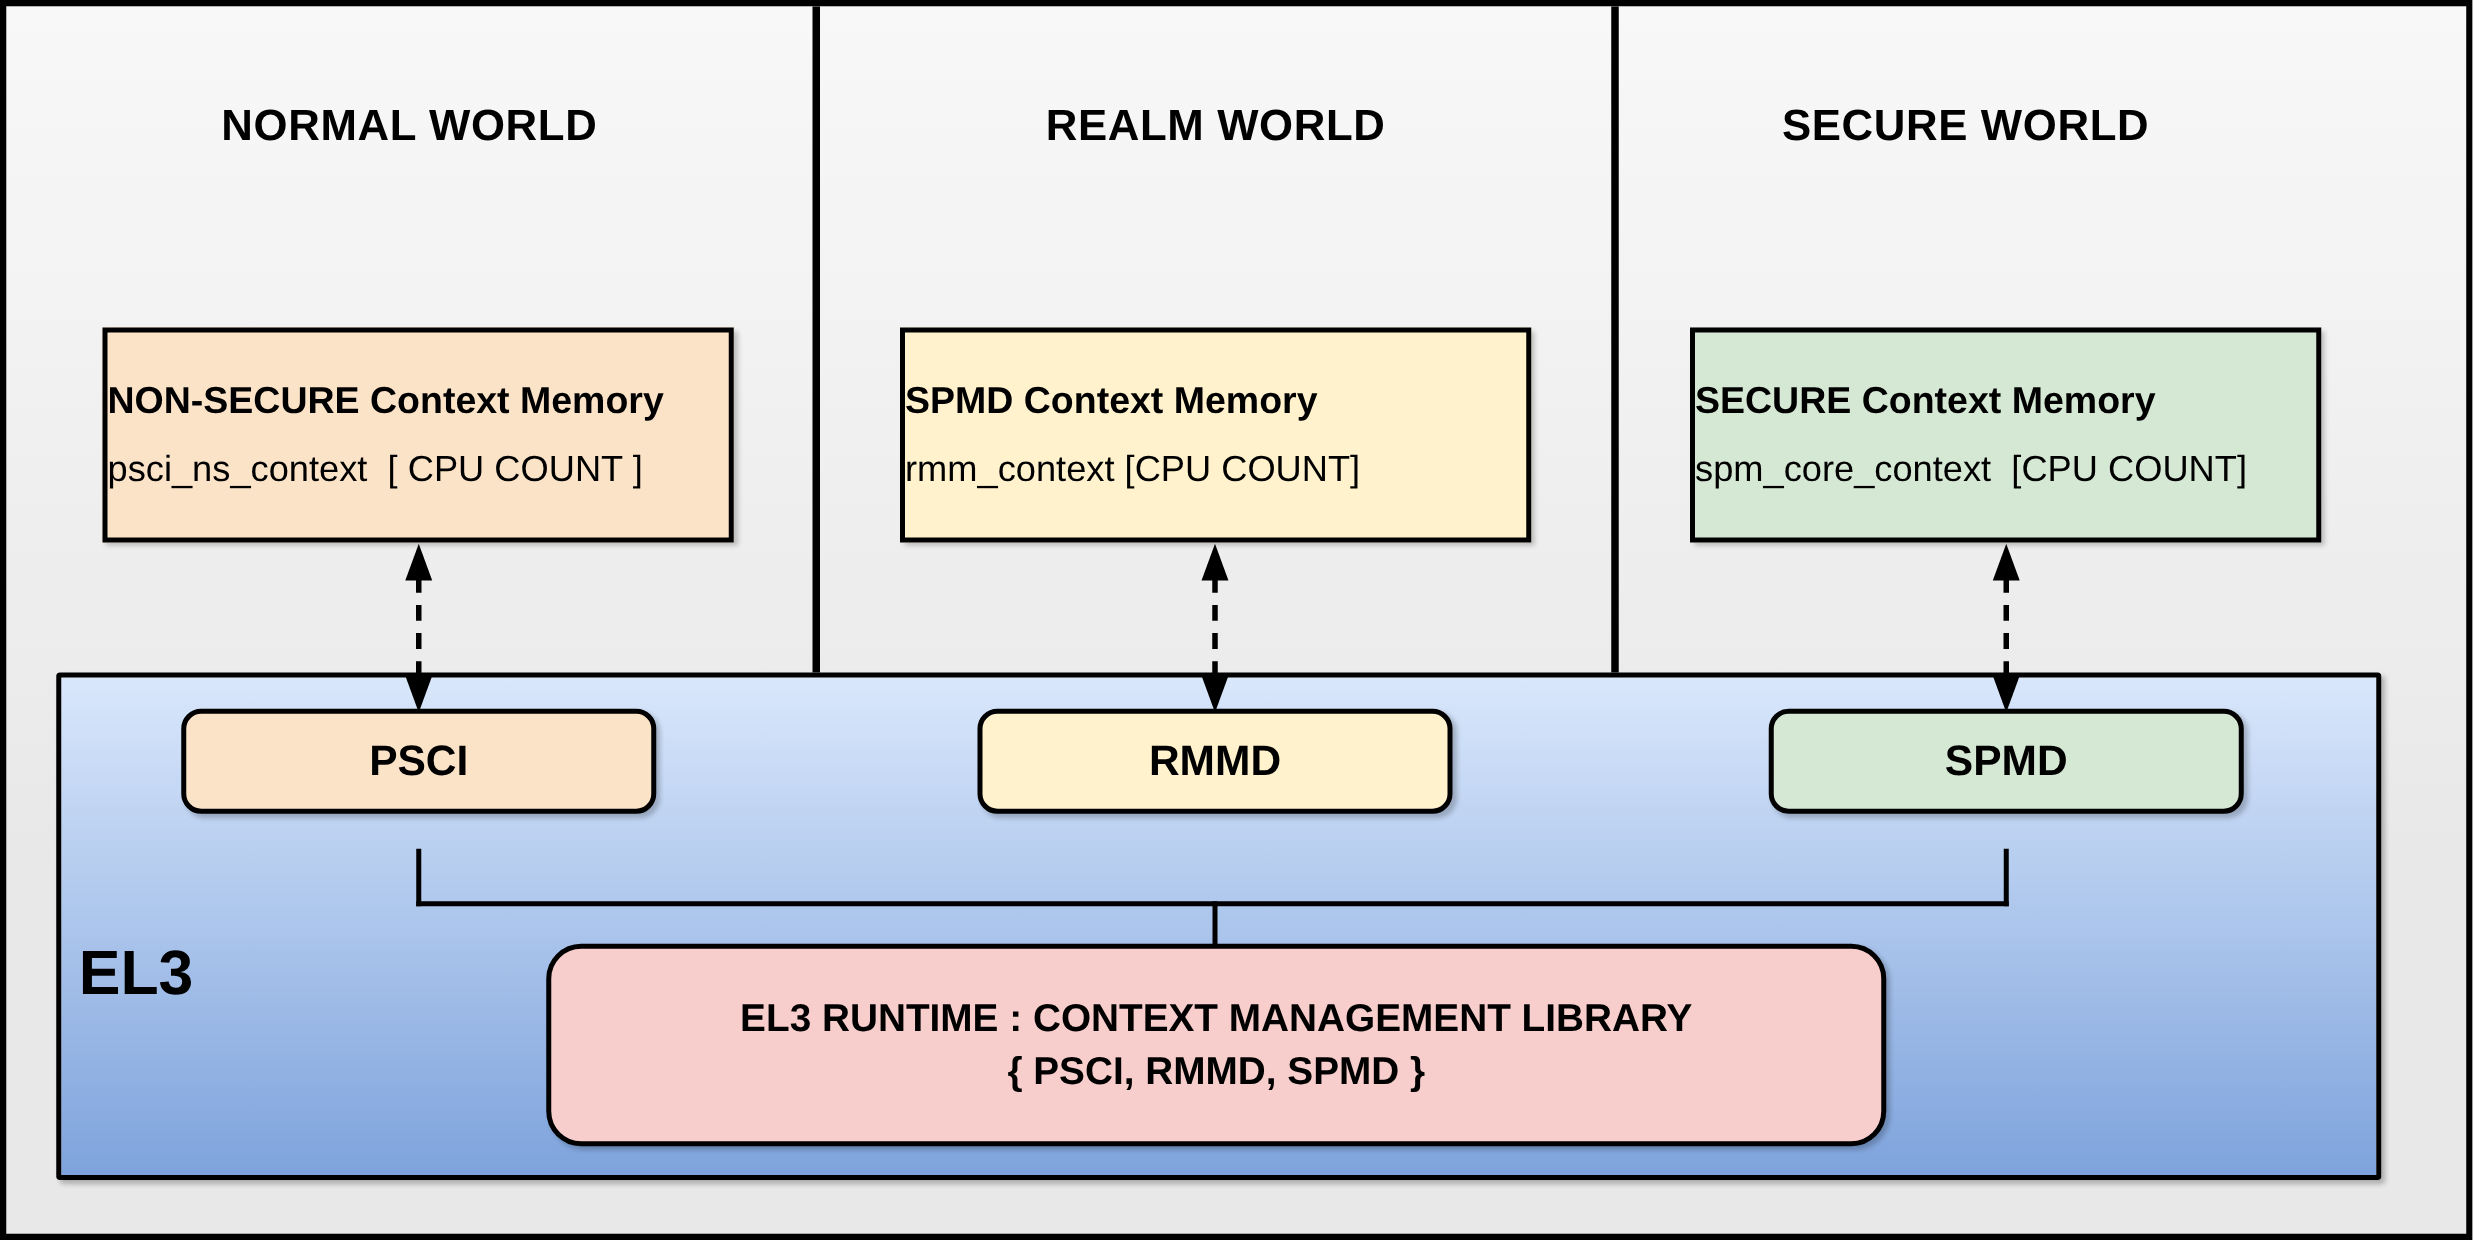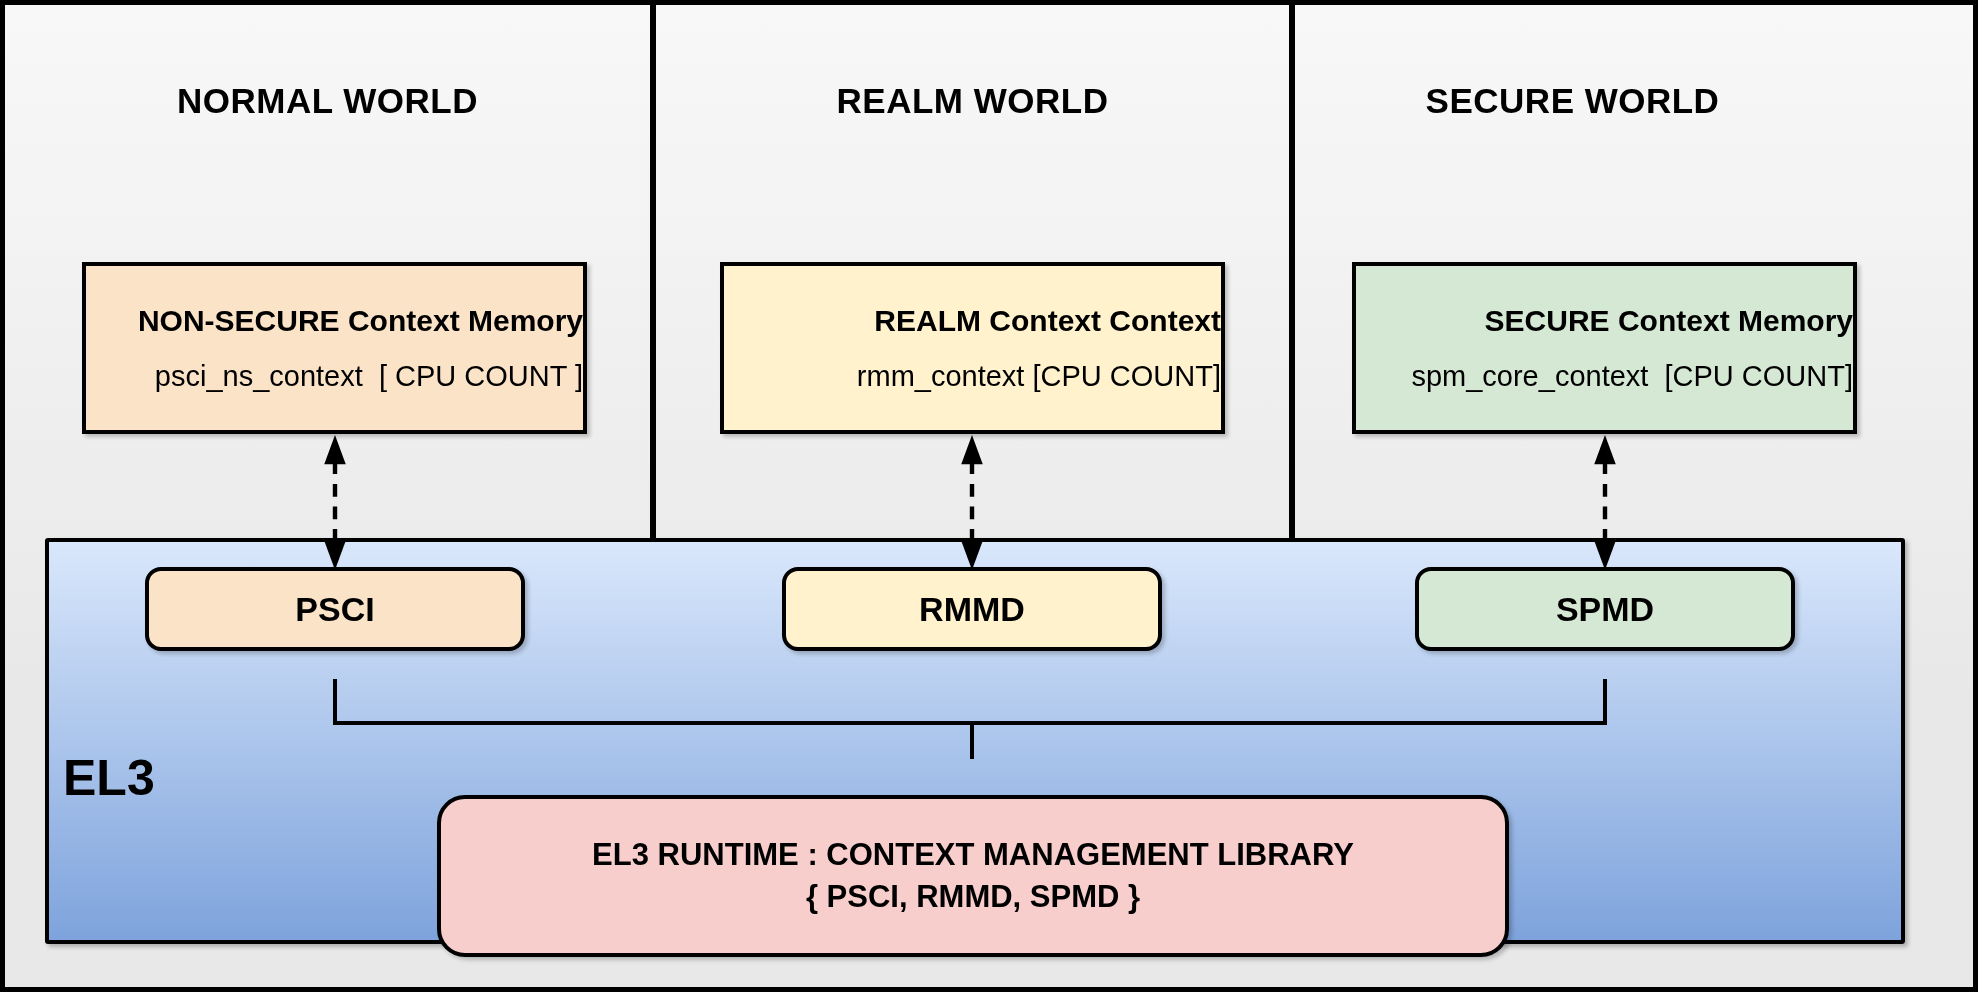--- a/index.html
+++ b/index.html
@@ -33,21 +33,21 @@
     position:absolute;top:70px;height:52px;line-height:52px;
     text-align:center;font-size:35px;font-weight:700;letter-spacing:0.5px;
     white-space:pre;
   }
   .wt1{left:0;width:645px;}
   .wt2{left:651px;width:633px;}
   .wt3{left:1290px;width:555px;}
   .mem-box{
     position:absolute;top:257px;width:505px;height:172px;
     box-sizing:border-box;border:4px solid var(--line);
-    display:flex;flex-direction:column;justify-content:center;align-items:flex-end;
+    display:flex;flex-direction:column;justify-content:center;align-items:flex-start;
     box-shadow:3px 3px 4px rgba(0,0,0,0.22);
   }
   .mem1{left:77px;background:var(--peach);}
   .mem2{left:715px;background:var(--yellow);}
   .mem3{left:1347px;background:var(--green);}
   .mem-title{font-size:30px;font-weight:700;white-space:pre;}
   .mem-value{font-size:29px;font-weight:400;white-space:pre;margin-top:22px;}
   .arrow{
     position:absolute;top:429px;width:28px;height:137px;z-index:6;
   }
@@ -81,42 +81,41 @@
   .conn-spmd-drop{left:1598px;top:674px;width:4px;height:46px;}
   .conn-bus{left:328px;top:716px;width:1274px;height:4px;}
   .conn-center-drop{left:965px;top:716px;width:4px;height:38px;}
   .runtime-box{
     position:absolute;left:432px;top:750px;width:1072px;height:162px;
     box-sizing:border-box;border:4px solid var(--line);border-radius:28px;
     background:var(--pink);
     display:flex;flex-direction:column;justify-content:center;align-items:center;
     box-shadow:3px 3px 4px rgba(0,0,0,0.22);
     z-index:3;
-    margin-top:40px;
   }
   .runtime-line{font-size:31px;font-weight:700;line-height:42px;white-space:pre;text-align:center;}
 </style>
 </head>
 <body>
 
 <div class="canvas">
 
   <div class="divider d1"></div>
   <div class="divider d2"></div>
 
   <div class="world-title wt2">REALM WORLD</div>
   <div class="world-title wt1">NORMAL WORLD</div>
   <div class="world-title wt3">SECURE WORLD</div>
 
   <div class="mem-box mem1">
     <div class="mem-title">NON-SECURE Context Memory</div>
     <div class="mem-value">psci_ns_context  [ CPU COUNT ]</div>
   </div>
   <div class="mem-box mem2">
-    <div class="mem-title">REALM Context Context</div>
+    <div class="mem-title">SPMD Context Memory</div>
     <div class="mem-value">rmm_context [CPU COUNT]</div>
   </div>
   <div class="mem-box mem3">
     <div class="mem-title">SECURE Context Memory</div>
     <div class="mem-value">spm_core_context  [CPU COUNT]</div>
   </div>
 
   <svg class="arrow ar1" viewBox="0 0 28 140">
     <line x1="14" y1="28" x2="14" y2="112" stroke="#000" stroke-width="4.5" stroke-dasharray="13 10"></line>
     <polygon points="14,1 3,31 25,31" fill="#000"></polygon>

